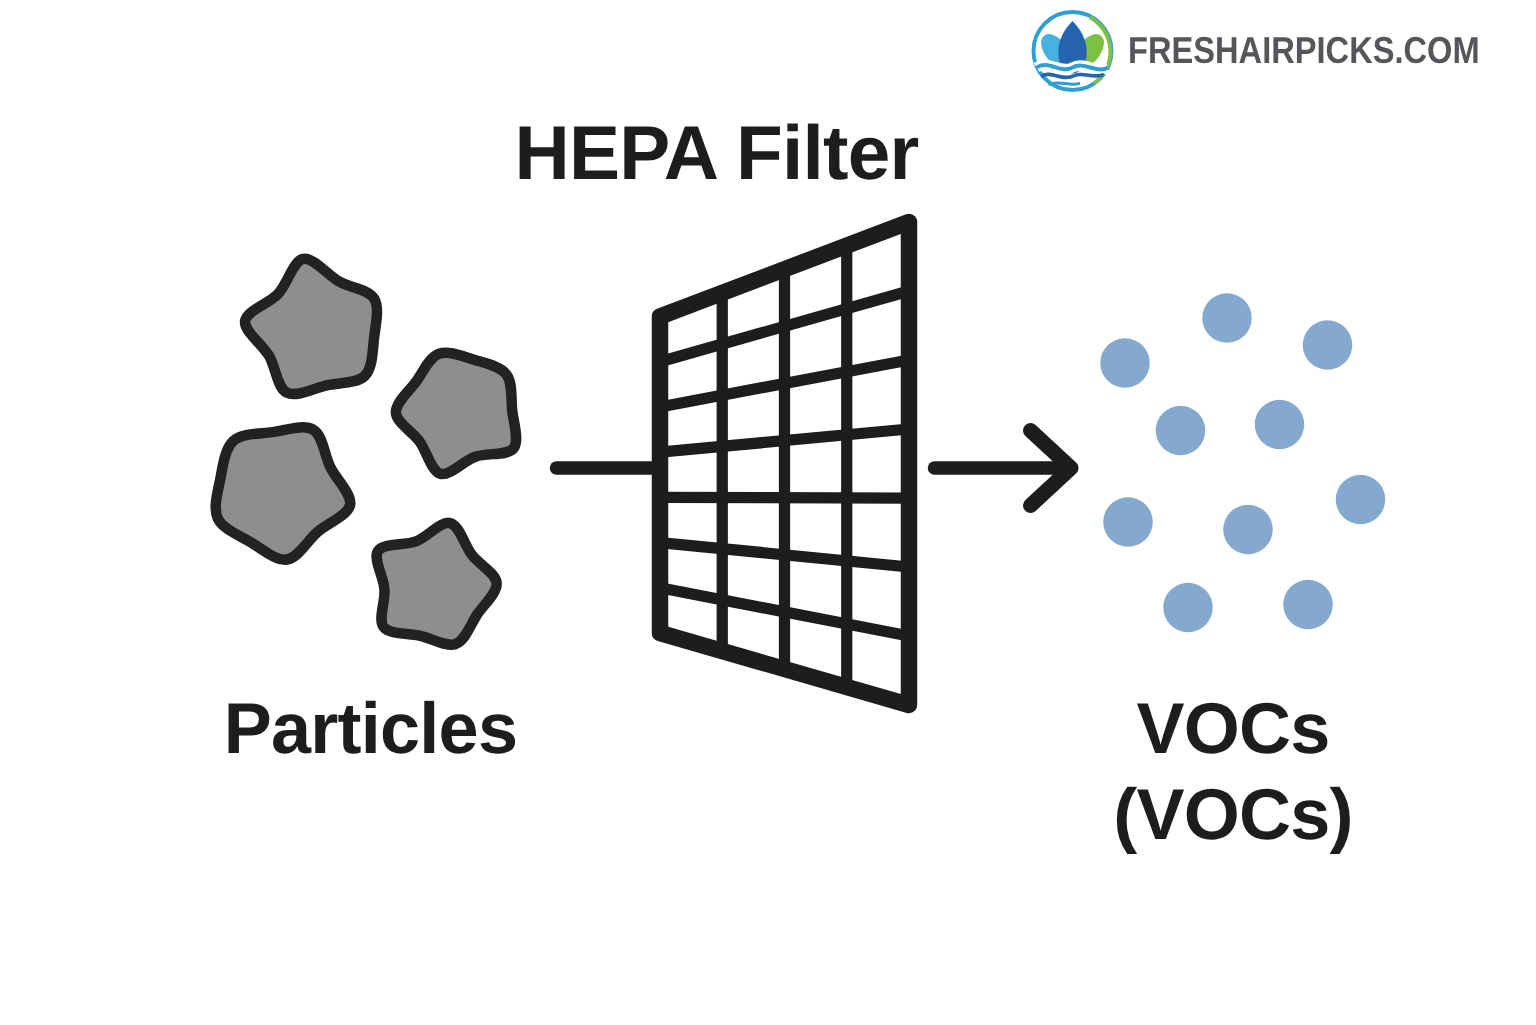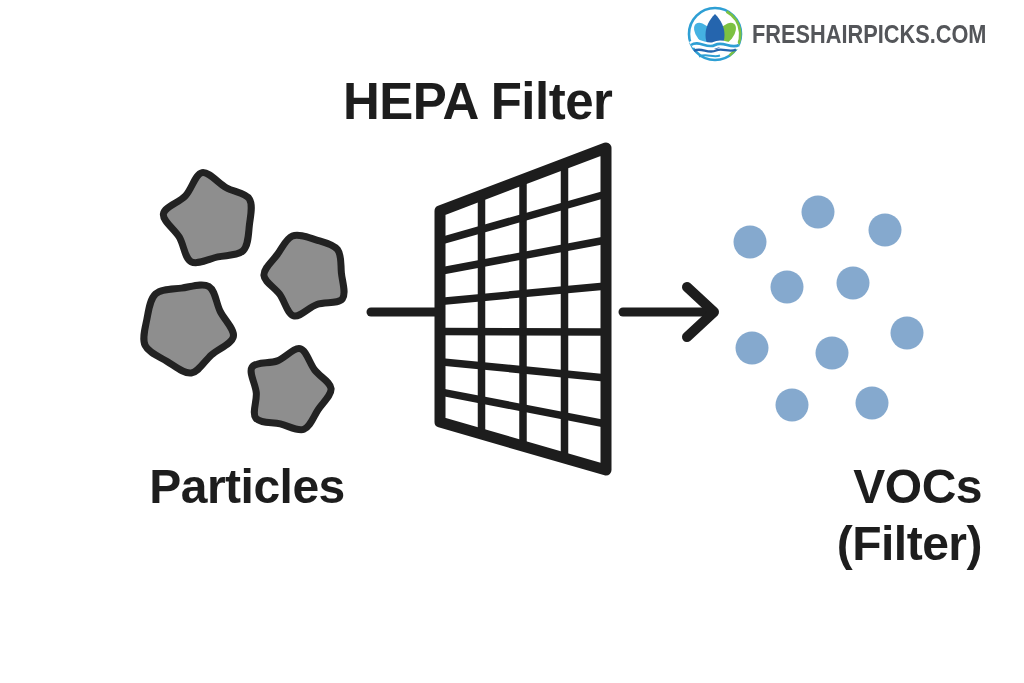--- a/index.html
+++ b/index.html
@@ -17,21 +17,21 @@
   .title{
     position:absolute;left:318px;top:72px;width:380px;text-align:left;
     font-size:51px;font-weight:bold;color:#1d1d1d;letter-spacing:-0.5px;
   }
   .art{position:absolute;left:0;top:0;}
   .label{
     position:absolute;text-align:center;font-weight:bold;color:#1d1d1d;
     font-size:48px;letter-spacing:-0.5px;line-height:57px;
   }
   .label-particles{left:62px;top:458px;width:320px;}
-  .label-vocs{left:637px;top:458px;width:320px;text-align:right;}
+  .label-vocs{left:637px;top:458px;width:320px;}
 </style>
 </head>
 <body>
 
 <div class="stage">
 
   <svg id="art" class="art" width="1024" height="683" viewBox="0 0 1024 683">
       <path d="M 224.4 199.0 C 228.2 205.2, 225.4 216.4, 224.4 225.0 C 223.4 233.5, 223.5 245.2, 218.3 250.5 C 213.1 255.8, 201.6 255.0, 192.9 256.9 C 184.3 258.8, 172.6 265.1, 166.2 261.8 C 159.8 258.6, 159.0 245.3, 154.4 237.3 C 149.8 229.3, 137.4 220.8, 138.4 213.9 C 139.5 207.0, 154.0 202.7, 160.4 195.9 C 166.9 189.0, 170.3 174.0, 177.1 172.6 C 183.9 171.3, 193.4 183.4, 201.3 187.8 C 209.1 192.2, 220.5 192.8, 224.4 199.0 Z" fill="#8e8e8e" stroke="#222222" stroke-width="7" stroke-linejoin="round"></path>
       <path d="M 317.4 298.9 C 313.3 304.1, 300.0 301.6, 291.9 304.5 C 283.7 307.3, 274.9 317.6, 268.7 315.9 C 262.5 314.2, 259.6 301.1, 254.7 294.3 C 249.7 287.5, 239.3 281.8, 238.9 275.2 C 238.6 268.5, 247.6 261.0, 252.4 254.4 C 257.1 247.9, 261.0 238.4, 267.4 235.9 C 273.9 233.5, 283.5 237.5, 291.0 239.8 C 298.6 242.1, 308.4 244.1, 312.6 249.6 C 316.8 255.2, 315.6 264.8, 316.4 273.0 C 317.2 281.2, 321.4 293.6, 317.4 298.9 Z" fill="#8e8e8e" stroke="#222222" stroke-width="7" stroke-linejoin="round"></path>
       <path d="M 208.4 336.6 C 206.9 343.8, 193.5 348.7, 186.5 354.8 C 179.5 360.9, 173.7 372.0, 166.3 373.0 C 158.8 374.1, 149.4 365.8, 141.7 361.2 C 134.0 356.6, 123.5 352.6, 120.2 345.6 C 116.9 338.6, 120.2 327.7, 121.9 319.1 C 123.6 310.5, 124.9 299.1, 130.6 293.9 C 136.4 288.7, 147.7 289.3, 156.5 288.1 C 165.4 286.9, 177.4 282.6, 183.9 286.5 C 190.3 290.4, 191.1 303.0, 195.2 311.4 C 199.3 319.7, 209.8 329.4, 208.4 336.6 Z" fill="#8e8e8e" stroke="#222222" stroke-width="7" stroke-linejoin="round"></path>
@@ -73,15 +73,15 @@
       <path id="lg-w2" d="M8 47 C15 42.5 22 50.5 30 46.5 C36 43.5 44 49 50 45.5" fill="none" stroke-width="2.4" stroke="#2565ae"></path>
       <path id="lg-w3" d="M13 52.5 C20 49 27 54 34 51.5" fill="none" stroke-width="2" stroke="#2e9fd4"></path>
     </svg>
     <span class="logo-text" style="color: rgb(84, 86, 90);">FRESHAIRPICKS.COM</span>
   </div>
 
   <div class="title">HEPA Filter</div>
   <div class="label label-particles">Particles</div>
   <div class="label label-vocs">
     <div>VOCs</div>
-    <div>(Filter)</div>
+    <div>(VOCs)</div>
   </div>
 </div>
 
 </body></html>

